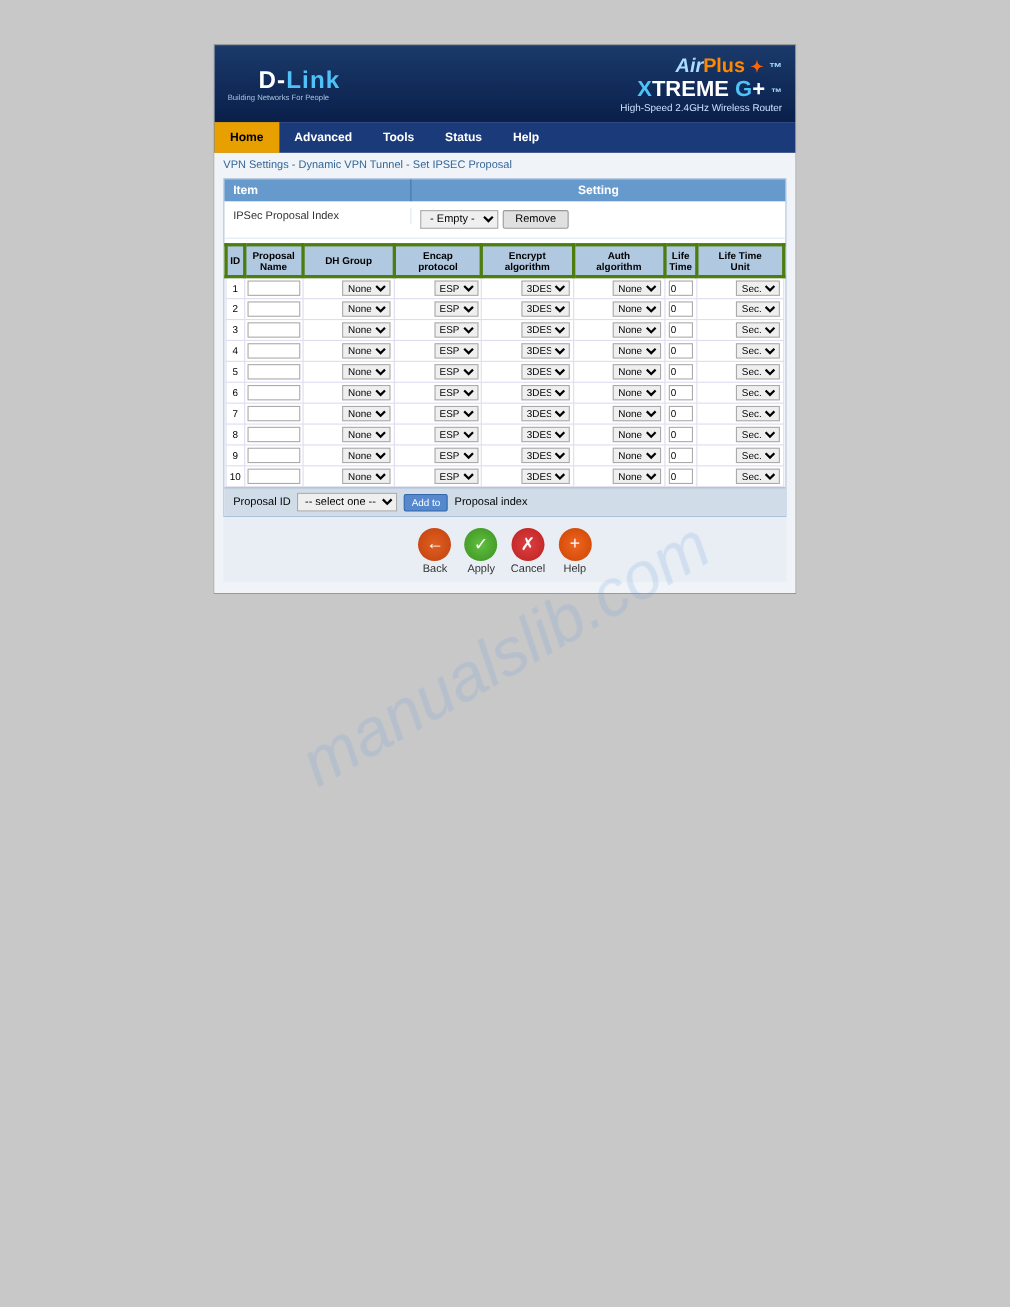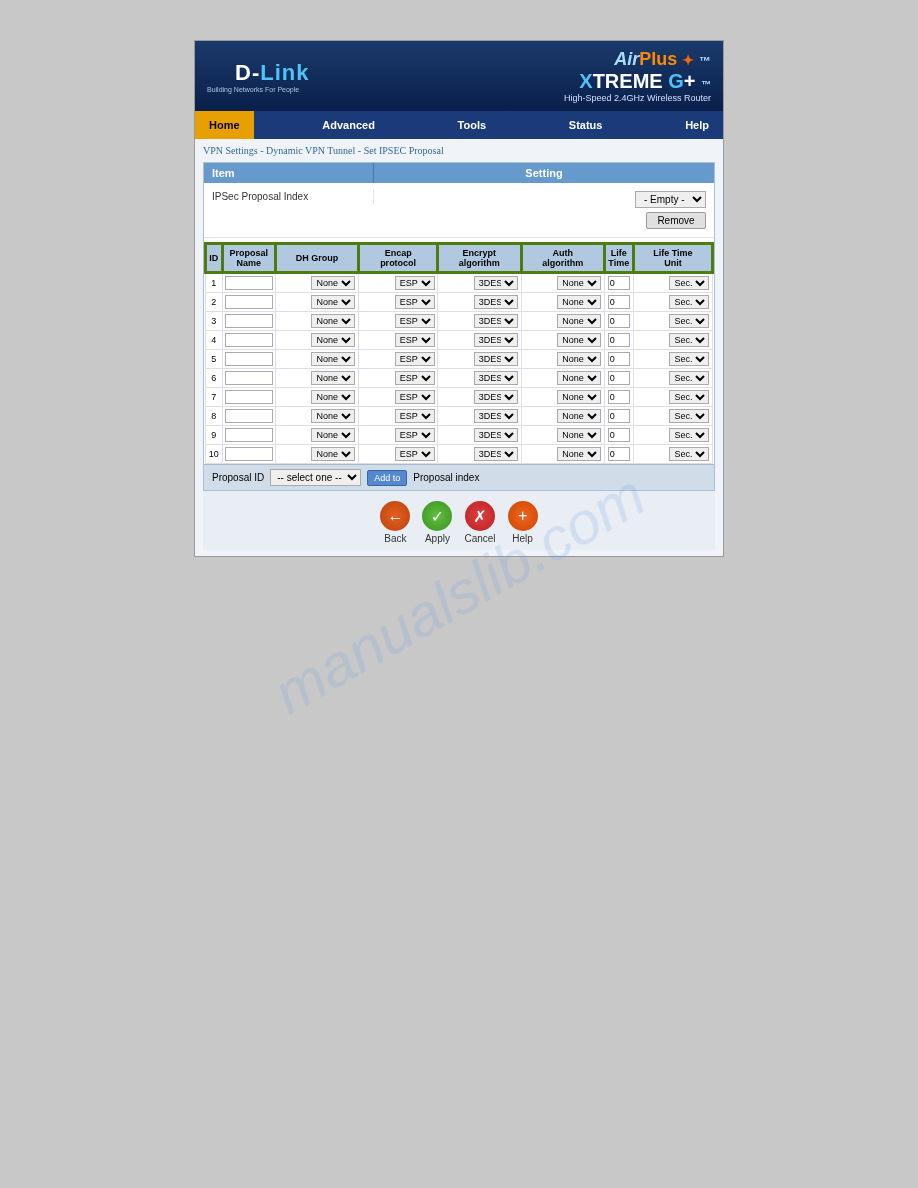--- a/index.html
+++ b/index.html
@@ -69,21 +69,20 @@
       color: #cce0ff;
       font-size: 9px;
       text-align: right;
     }
     
     .navbar {
       background: #1a3a7a;
       display: flex;
       height: 28px;
       align-items: center;
-      justify-content: space-between;
     }
     .nav-item {
       padding: 0 14px;
       height: 100%;
       display: flex;
       align-items: center;
       color: #fff;
       font-size: 11px;
       font-weight: bold;
       cursor: pointer;
@@ -163,21 +162,20 @@
     
     .content {
       flex: 1;
       padding: 6px 8px;
       background: #f0f4f8;
     }
     .breadcrumb {
       color: #336699;
       font-size: 10px;
       margin-bottom: 6px;
-      font-family: Liberation Serif, serif;
     }
     
     .settings-panel {
       background: #fff;
       border: 1px solid #aac0d8;
     }
     .settings-header {
       display: flex;
       background: #6699cc;
     }
@@ -205,23 +203,21 @@
       width: 170px;
       padding: 2px 8px;
       font-size: 10px;
       color: #333;
       border-right: 1px solid #dde8f0;
     }
     .ipsec-setting {
       flex: 1;
       padding: 2px 8px;
       display: flex;
-      flex-direction: column;
       gap: 4px;
-      align-items: flex-end;
     }
     .empty-select {
       font-size: 10px;
       padding: 1px 4px;
       border: 1px solid #aaa;
     }
     .remove-btn {
       font-size: 10px;
       padding: 2px 8px;
       background: #e0e0e0;

